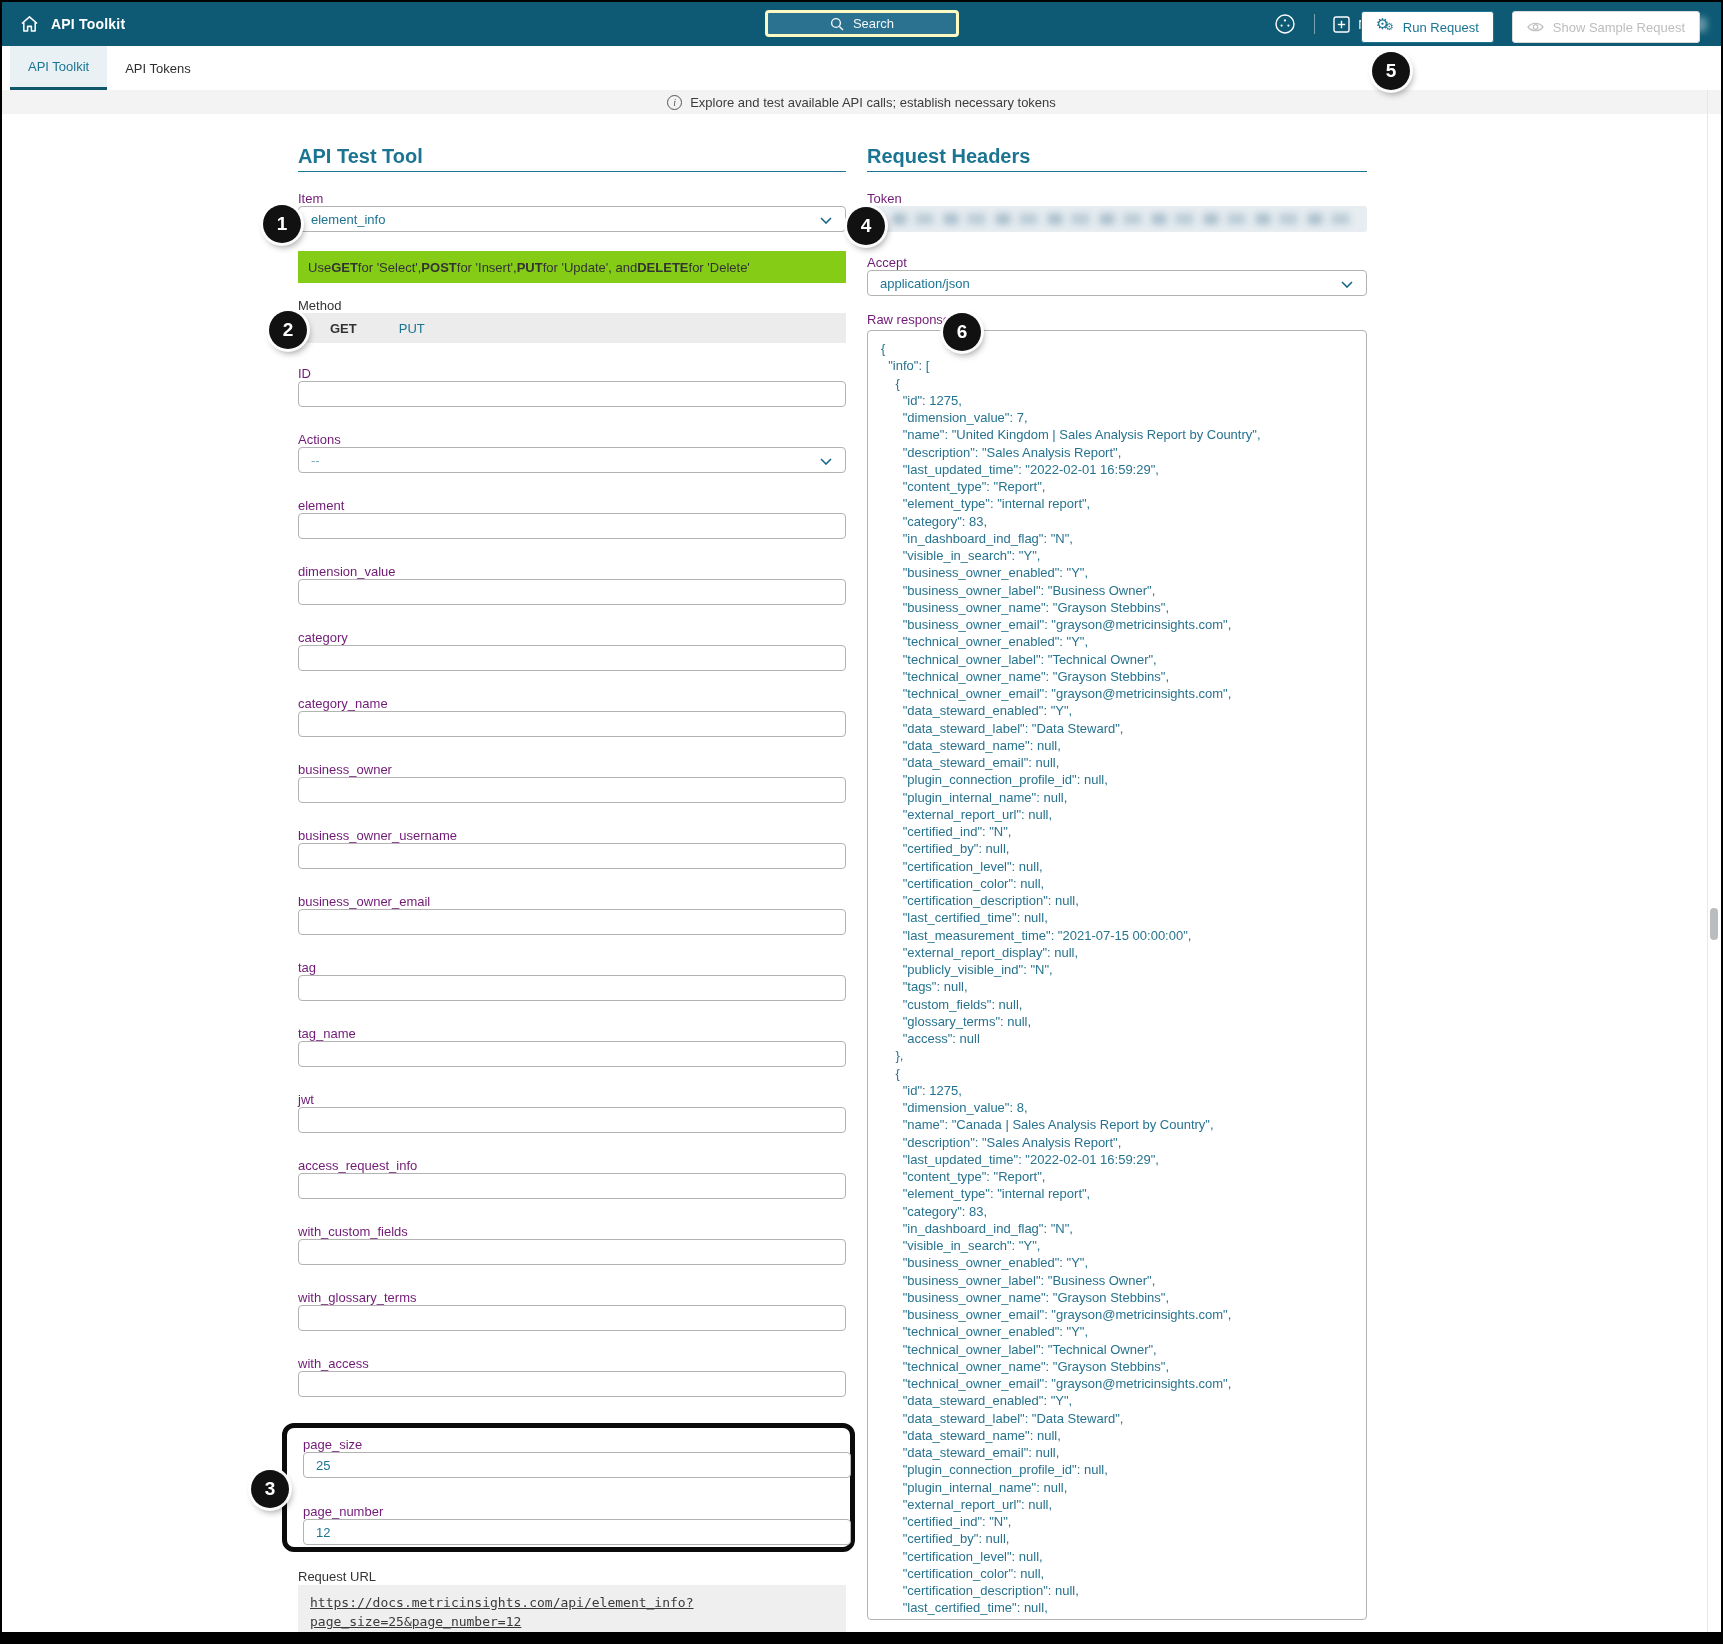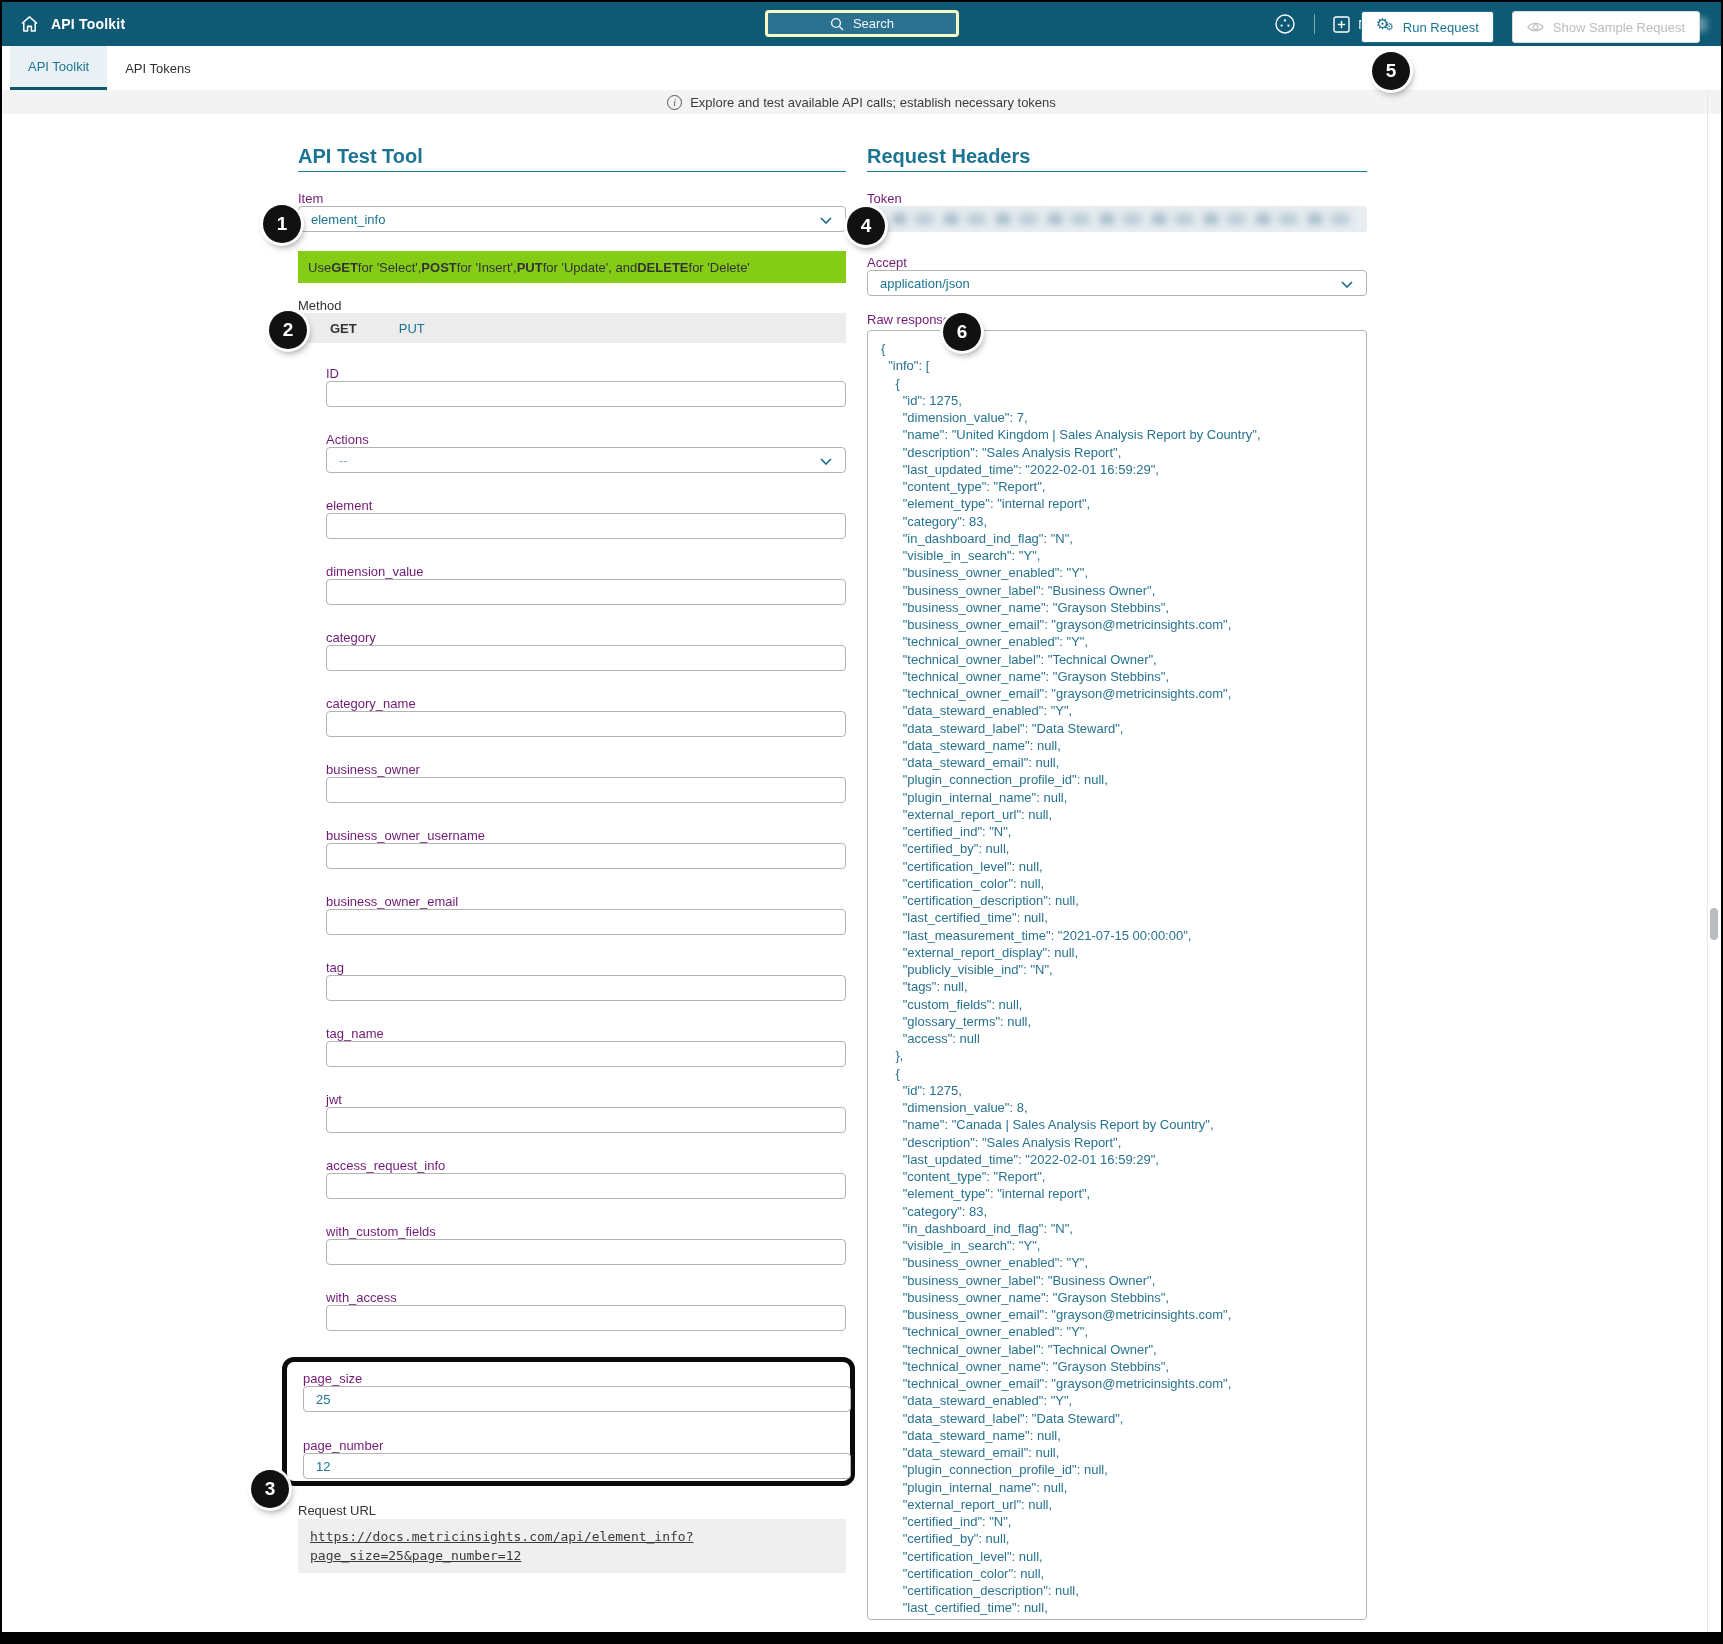--- a/index.html
+++ b/index.html
@@ -48,21 +48,21 @@
   .sel-val { font-size:13px; color:#1c7493; padding-left:12px; }
   .sel-val.muted { color:#7ba9c0; }
   .inp-val { font-size:13px; color:#1c7493; padding-left:12px; }
   .chev { position:absolute; right:13px; top:10px; }
   .hintbox { margin-top:19px; background:#84cc16; min-height:32px; display:flex; align-items:center; padding:0 10px; font-size:13px; color:#333; }
   .mlabel { margin-top:16px; font-size:13px; color:#333; line-height:14px; }
   .methodbar { margin-top:0; height:30px; background:#ececec; display:flex; align-items:center; font-size:13px; }
   .method { cursor:pointer; }
   .method.sel { font-weight:bold; color:#333; margin-left:32px; }
   .method:not(.sel) { color:#1c7493; margin-left:42px; }
-  #fields-container { margin-top:24px;margin-left:28px; }
+  #fields-container { margin-top:24px; }
   .blackbox { margin-left:-16px; width:573px; border:5px solid #0b0b0b; border-radius:12px; padding:10px 0 2px 16px; margin-top:10px; }
   .blackbox .fgroup2 + .fgroup2 { margin-top:27px; }
   .blackbox .flabel { margin-bottom:0; }
   .blackbox .tinput { width:548px; }
   .urlabel { margin-top:18px; font-size:13px; color:#333; line-height:14px; }
   .urlbox { margin-top:1px; background:#efefef; padding:8px 12px; font-family:"DejaVu Sans Mono", monospace; font-size:13px; line-height:19px; color:#3a3a3a; white-space:pre;text-decoration:underline; }
   
   .token-bar { height:26px; background:#e7edf1; border-radius:3px; display:flex; align-items:center; overflow:hidden; cursor:text; }
   .token-k { font-size:13px; color:#1c7493; padding-left:10px; }
   .token-blur { flex:1; height:12px; margin:0 14px 0 6px; border-radius:3px;
@@ -281,20 +281,26 @@
           </div>
         </div>
         <div class="fgroup">
           <div class="flabel">access_request_info</div>
           <div class="tinput">
             <span class="inp-val"></span>
           </div>
         </div>
         <div class="fgroup">
           <div class="flabel">with_custom_fields</div>
+          <div class="tinput">
+            <span class="inp-val"></span>
+          </div>
+        </div>
+        <div class="fgroup">
+          <div class="flabel">with_glossary_terms</div>
           <div class="tinput">
             <span class="inp-val"></span>
           </div>
         </div>
         <div class="fgroup">
           <div class="flabel">with_access</div>
           <div class="tinput">
             <span class="inp-val"></span>
           </div>
         </div>

